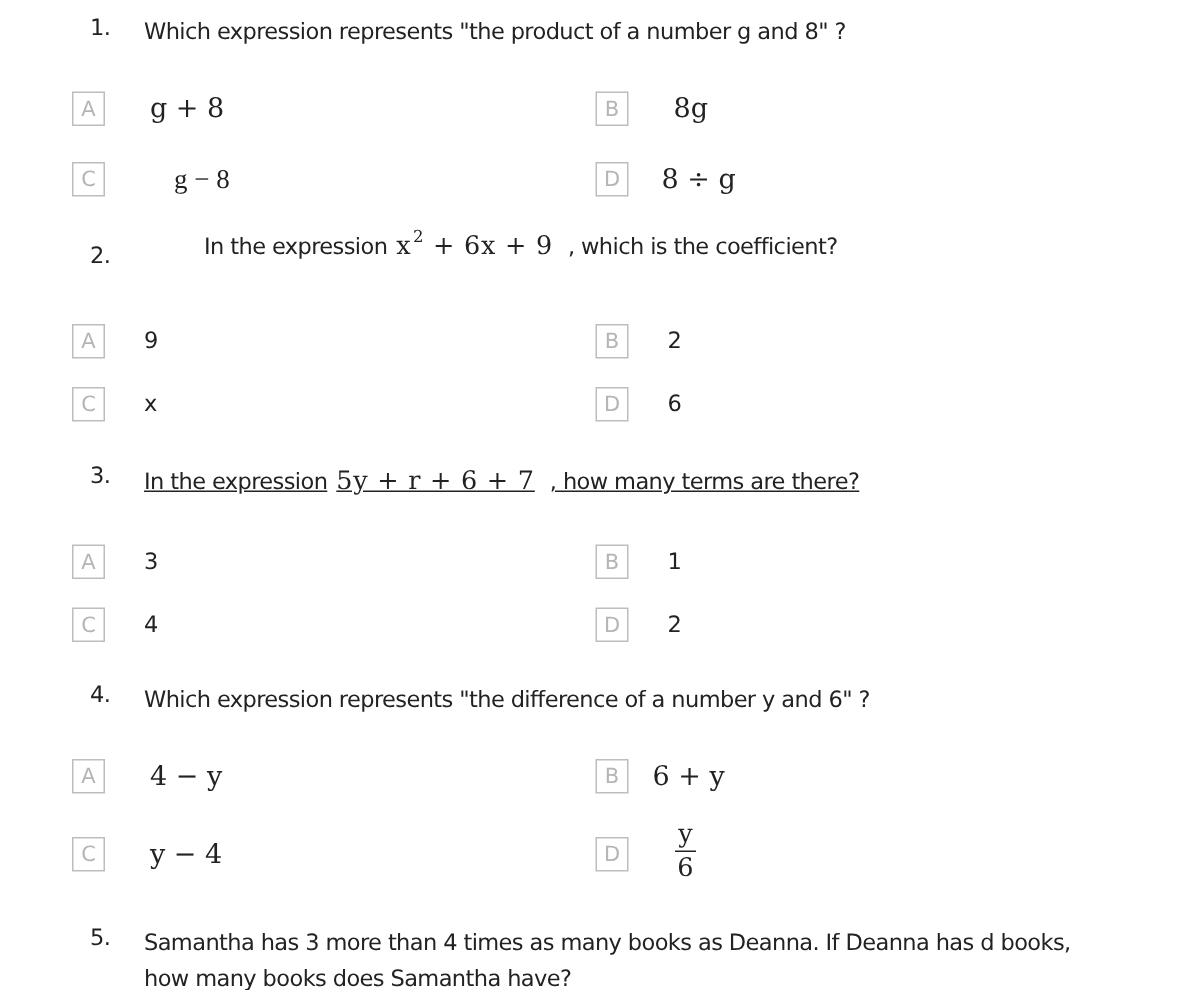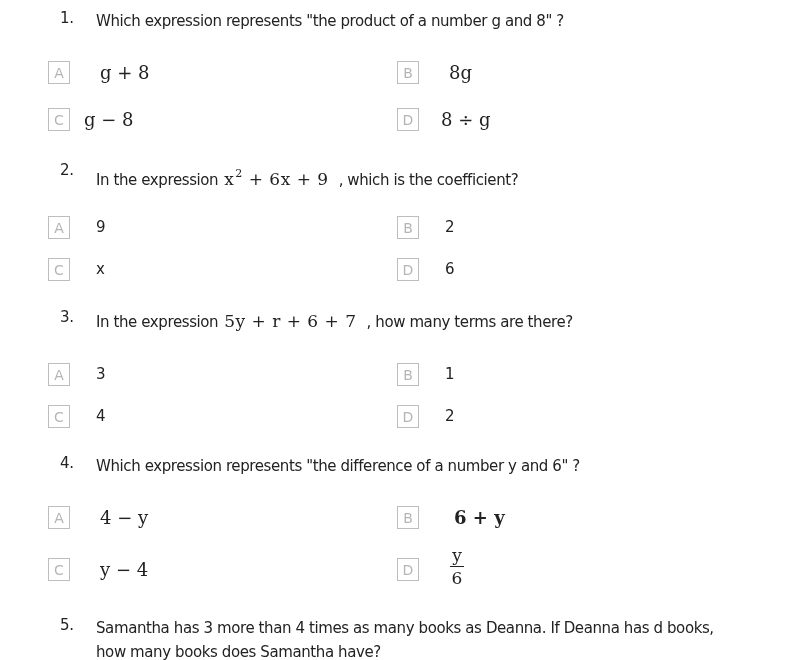--- a/index.html
+++ b/index.html
@@ -111,31 +111,31 @@
   <div class="opt" style="left:48px; top:61px;">
     <span class="opt-box">A</span>
     <span class="opt-val math" style="left:52px;">g + 8</span>
   </div>
   <div class="opt" style="left:397px; top:61px;">
     <span class="opt-box">B</span>
     <span class="opt-val math" style="left:52px;">8g</span>
   </div>
   <div class="opt" style="left:48px; top:108px;">
     <span class="opt-box">C</span>
-    <span class="opt-val math" style="left:36px;">g − 8</span>
+    <span class="opt-val math" style="left:68px;font-family:Liberation Serif, serif;">g − 8</span>
   </div>
   <div class="opt" style="left:397px; top:108px;">
     <span class="opt-box">D</span>
     <span class="opt-val math" style="left:44px;">8 ÷ g</span>
   </div>
 </div>
 
 <div class="question" style="top:0;">
   <span class="q-num" style="top:161px;">2.</span>
-  <span class="q-text" style="top:162px;">
+  <span class="q-text" style="top:146px;margin-left:40px;">
     <span>In the expression</span><span class="math-inline"><span>x</span><sup>2</sup> <span>+ 6x + 9</span></span><span>, which is the coefficient?</span>
   </span>
 
   <div class="opt" style="left:48px; top:216px;">
     <span class="opt-box">A</span>
     <span class="opt-val" style="left:48px;">9</span>
   </div>
   <div class="opt" style="left:397px; top:216px;">
     <span class="opt-box">B</span>
     <span class="opt-val" style="left:48px;">2</span>
@@ -145,21 +145,21 @@
     <span class="opt-val" style="left:48px;">x</span>
   </div>
   <div class="opt" style="left:397px; top:258px;">
     <span class="opt-box">D</span>
     <span class="opt-val" style="left:48px;">6</span>
   </div>
 </div>
 
 <div class="question" style="top:0;">
   <span class="q-num" style="top:308px;">3.</span>
-  <span class="q-text" style="top:309px;">
+  <span class="q-text" style="top:309px;text-decoration:underline;">
     <span>In the expression</span><span class="math-inline">5y + r + 6 + 7</span><span>, how many terms are there?</span>
   </span>
 
   <div class="opt" style="left:48px; top:363px;">
     <span class="opt-box">A</span>
     <span class="opt-val" style="left:48px;">3</span>
   </div>
   <div class="opt" style="left:397px; top:363px;">
     <span class="opt-box">B</span>
     <span class="opt-val" style="left:48px;">1</span>
@@ -177,21 +177,21 @@
 <div class="question" style="top:0;">
   <span class="q-num" style="top:454px;">4.</span>
   <span class="q-text" style="top:454px;">Which expression represents "the difference of a number y and 6" ?</span>
 
   <div class="opt" style="left:48px; top:506px;">
     <span class="opt-box">A</span>
     <span class="opt-val math" style="left:52px;">4 − y</span>
   </div>
   <div class="opt" style="left:397px; top:506px;">
     <span class="opt-box">B</span>
-    <span class="opt-val math" style="left:57px;font-weight:bold;">6 + y</span>
+    <span class="opt-val math" style="left:38px;">6 + y</span>
   </div>
   <div class="opt" style="left:48px; top:558px;">
     <span class="opt-box">C</span>
     <span class="opt-val math" style="left:52px;">y − 4</span>
   </div>
   <div class="opt" style="left:397px; top:558px;">
     <span class="opt-box">D</span>
     <span class="opt-val" style="left:53px; top:-13px;">
       <span class="frac">
         <span>y</span>

